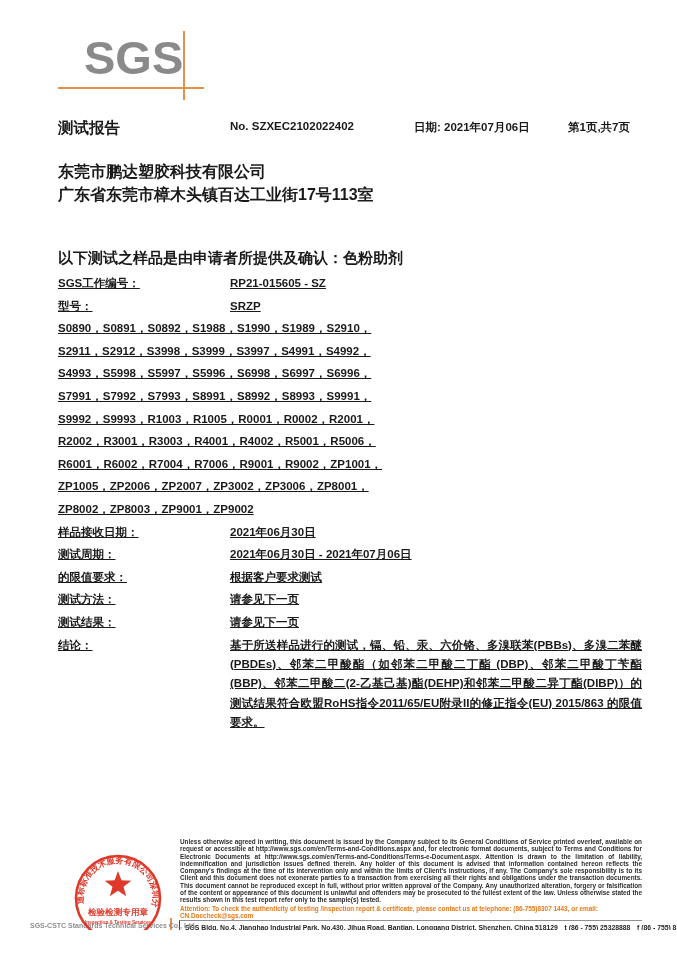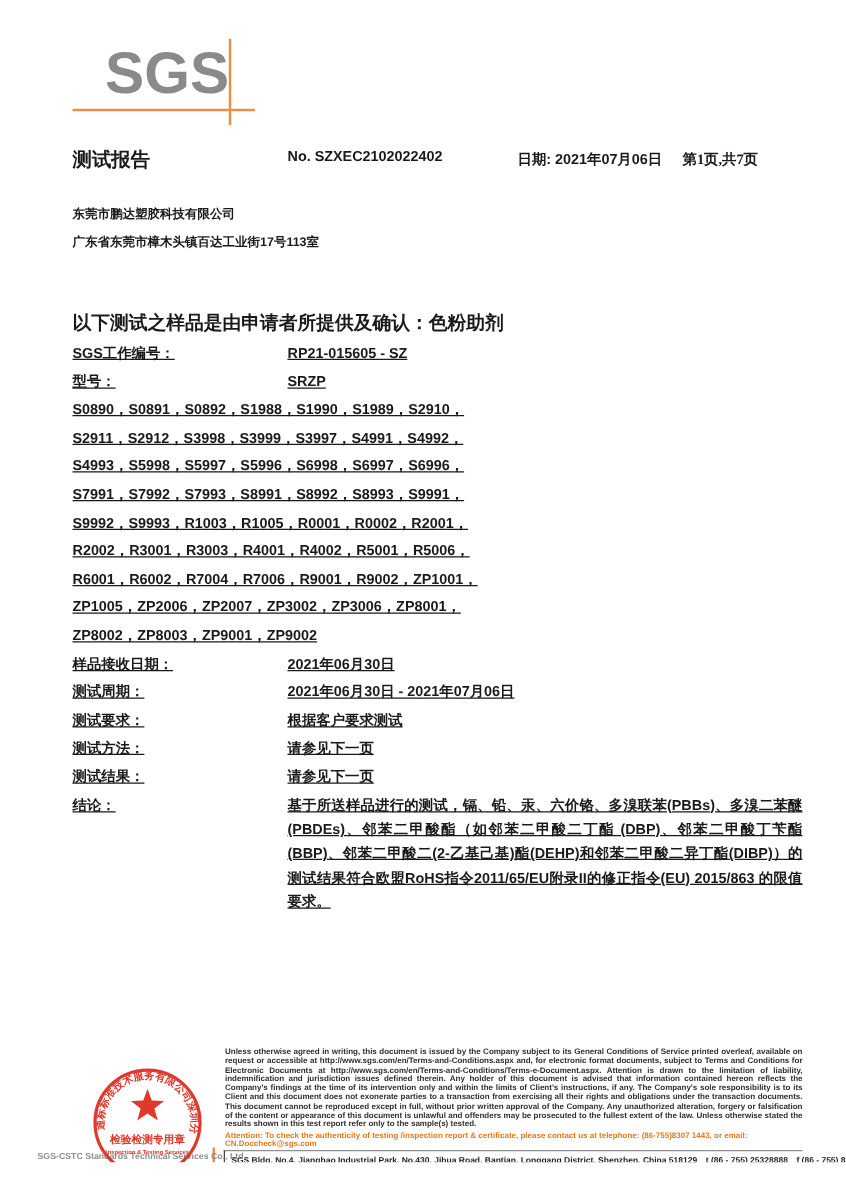--- a/index.html
+++ b/index.html
@@ -12,23 +12,23 @@
     position:absolute; left:84px; top:34px; font-size:47px; font-weight:bold;
     color:#8a8a8a; letter-spacing:0px; line-height:1;
   }
   .logo-hline{position:absolute; left:58px; top:87px; width:146px; height:2px; background:#e5914b;}
   .logo-vline{position:absolute; left:183px; top:31px; width:2px; height:69px; background:#e5914b;}
   
   .hdr{position:absolute; top:120px; font-weight:700; font-size:11.5px; white-space:nowrap;}
   .hdr-title{left:58px; top:118px; font-size:15.5px;}
   .hdr-no{left:230px;}
   .hdr-date{left:414px;}
-  .hdr-page{left:546px;font-family:Liberation Serif, serif;}
+  .hdr-page{left:568px;}
   
-  .applicant{position:absolute; left:58px; top:160px; font-size:10px; font-weight:600; line-height:23px; white-space:nowrap;}
+  .applicant{position:absolute; left:58px; top:160px; font-size:16px; font-weight:600; line-height:23px; white-space:nowrap;}
   
   .intro{position:absolute; left:58px; top:249px; font-size:15px; font-weight:600; white-space:nowrap;}
   .info{position:absolute; left:58px; top:272px; width:584px; font-size:11.5px; font-weight:600;}
   .row{display:flex; align-items:flex-start;text-decoration:underline;}
   .row .lbl{width:172px; flex:0 0 172px; line-height:22.6px; white-space:nowrap;}
   .row .val{flex:1; line-height:22.6px;}
   .ref-line{line-height:22.6px; white-space:nowrap;}
   .row .para{flex:1; line-height:19.4px; text-align:justify; margin-top:2px;}
   
   .foot-legal{
@@ -98,21 +98,21 @@
     </div>
     <div class="row">
       <div class="lbl">样品接收日期：</div>
       <div class="val">2021年06月30日</div>
     </div>
     <div class="row">
       <div class="lbl">测试周期：</div>
       <div class="val">2021年06月30日 - 2021年07月06日</div>
     </div>
     <div class="row">
-      <div class="lbl">测试要求：</div>
+      <div class="lbl">的限值要求：</div>
       <div class="val">根据客户要求测试</div>
     </div>
     <div class="row">
       <div class="lbl">测试方法：</div>
       <div class="val">请参见下一页</div>
     </div>
     <div class="row">
       <div class="lbl">测试结果：</div>
       <div class="val">请参见下一页</div>
     </div>

